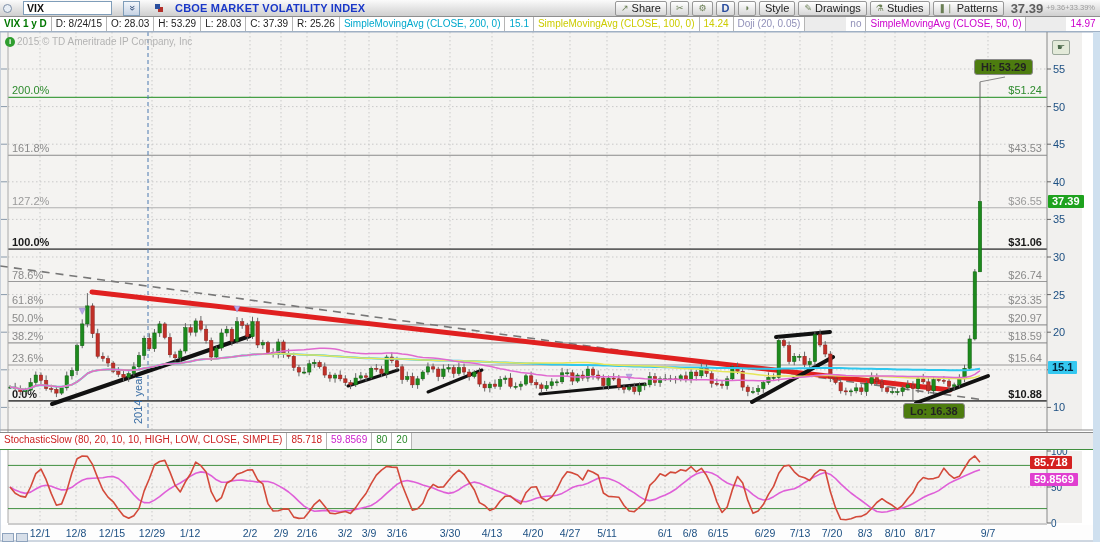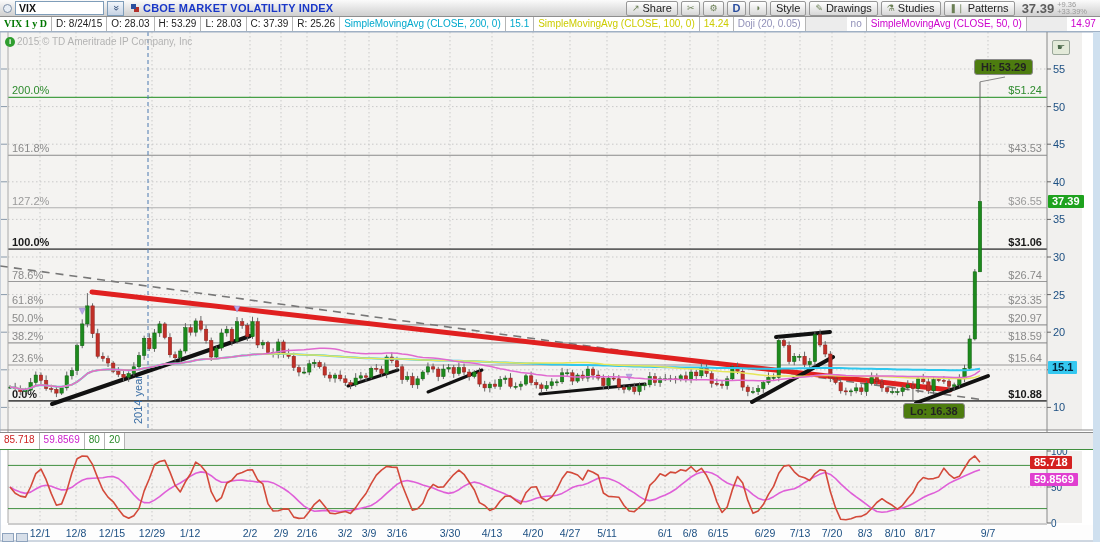--- a/index.html
+++ b/index.html
@@ -2,35 +2,35 @@
 <html><head>
 <meta charset="utf-8">
 <style>
   html,body{margin:0;padding:0;width:1100px;height:542px;overflow:hidden;background:#fff;
     font-family:"Liberation Sans",sans-serif;position:relative;}
   #stage{position:absolute;inset:0;width:1100px;height:542px;}
   #chart-svg{position:absolute;left:0;top:0;z-index:1;}
   
   .titlebar{position:absolute;left:0;top:0;width:1100px;height:17px;z-index:6;
     background:linear-gradient(#fbfbfb,#cfcfcf);border-bottom:1px solid #8e8e8e;
-    display:flex;align-items:center;gap:3px;padding:0 3px;box-sizing:border-box;font-size:11px;}
+    display:flex;align-items:center;gap:11px;padding:0 3px;box-sizing:border-box;font-size:11px;}
   .winbullet{width:7px;height:7px;border-radius:50%;background:#e8eef5;border:1px solid #7d8ea6;}
   .syminput{width:84px;height:12px;background:#fff;border:1px solid #7f9db9;font-size:10.5px;
     font-weight:bold;color:#111;padding:0 0 0 3px;line-height:12px;}
   .symdrop{width:15px;height:13px;background:linear-gradient(#f2f6fb,#c6d3e4);border:1px solid #7f9db9;
     color:#35507a;font-size:10px;text-align:center;line-height:12px;}
   .symdrop span{display:inline-block;transform:rotate(90deg);}
   .linkicon{width:5px;height:5px;background:#2b4f9e;box-shadow:3px 3px 0 #b3302b;margin:0 4px 4px 4px;}
   .charttitle{color:#1a38c8;font-weight:bold;font-size:11px;letter-spacing:.2px;}
   .tb-right{margin-left:auto;display:flex;align-items:center;gap:3px;}
   .btn{display:inline-flex;align-items:center;gap:3px;height:13px;padding:0 5px;font-size:11px;
     background:linear-gradient(#ffffff,#d7d7d7);border:1px solid #979797;border-radius:2px;color:#222;}
   .btn .ic{font-size:9px;color:#6b7f55;}
   .lastprice{font-size:13px;font-weight:bold;color:#5d5d5d;margin-left:4px;}
-  .chg{display:flex;flex-direction:column;font-size:7.5px;line-height:7.5px;color:#9a9a9a;margin-right:10px;}
+  .chg{display:flex;flex-direction:row;font-size:7.5px;line-height:7.5px;color:#9a9a9a;margin-right:2px;}
   
   .databar{position:absolute;left:0;top:17px;width:1100px;height:15px;z-index:5;background:#ececec;
     border-bottom:1px solid #9fb0c4;display:flex;align-items:stretch;font-size:10px;box-sizing:border-box;}
   .stochbar{position:absolute;left:0;top:432px;width:1093px;height:18px;z-index:5;background:#ececec;
     border-top:1px solid #8a8a8a;border-bottom:1px solid #3f8f3f;display:flex;align-items:stretch;
     font-size:10px;box-sizing:border-box;}
   .cell{padding:1px 4px 0 4px;border-right:1px solid #b5b5b5;background:#fff;white-space:nowrap;}
   
   .bigtitle{position:absolute;left:252px;top:99px;z-index:3;font-family:"Liberation Serif",serif;
     font-size:34px;color:#000;}
@@ -675,38 +675,39 @@
         </span>
       <span class="lastprice">37.39</span>
       <span class="chg">
           <span>+9.36</span>
           <span>+33.39%</span>
         </span>
     </div>
   </div>
 
   <div class="databar" id="databar">
-      <span class="cell" style="color: rgb(0, 119, 0); font-weight: bold; font-family: Liberation Serif, serif;">VIX 1 y D</span>
+      <span class="cell" style="color: rgb(0, 119, 0); font-weight: bold;">VIX 1 y D</span>
       <span class="cell" style="color: rgb(34, 34, 34);">D: 8/24/15</span>
       <span class="cell" style="color: rgb(34, 34, 34);">O: 28.03</span>
       <span class="cell" style="color: rgb(34, 34, 34);">H: 53.29</span>
       <span class="cell" style="color: rgb(34, 34, 34);">L: 28.03</span>
       <span class="cell" style="color: rgb(34, 34, 34);">C: 37.39</span>
       <span class="cell" style="color: rgb(34, 34, 34);">R: 25.26</span>
       <span class="cell" style="color: rgb(0, 168, 204);">SimpleMovingAvg (CLOSE, 200, 0)</span>
       <span class="cell" style="color: rgb(0, 168, 204);">15.1</span>
       <span class="cell" style="color: rgb(204, 204, 0);">SimpleMovingAvg (CLOSE, 100, 0)</span>
       <span class="cell" style="color: rgb(204, 204, 0);">14.24</span>
       <span class="cell" style="color: rgb(144, 144, 184);">Doji (20, 0.05)</span>
       <span class="cell" style="color: rgb(144, 144, 184); margin-left: 41px;">no</span>
       <span class="cell" style="color: rgb(204, 0, 204);">SimpleMovingAvg (CLOSE, 50, 0)</span>
       <span class="cell" style="color: rgb(204, 0, 204); margin-left: 40px;">14.97</span>
     </div>
 
   <div class="stochbar" id="stochbar">
+      <span class="cell" style="color: rgb(204, 34, 34);">StochasticSlow (80, 20, 10, 10, HIGH, LOW, CLOSE, SIMPLE)</span>
       <span class="cell" style="color: rgb(204, 34, 34);">85.718</span>
       <span class="cell" style="color: rgb(204, 34, 204);">59.8569</span>
       <span class="cell" style="color: rgb(42, 138, 42);">80</span>
       <span class="cell" style="color: rgb(42, 138, 42);">20</span>
     </div>
 
   <div class="infoicon">i</div>
   <div class="copyright">2015 © TD Ameritrade IP Company, Inc</div>
   <div class="handicon">☛</div>
 

